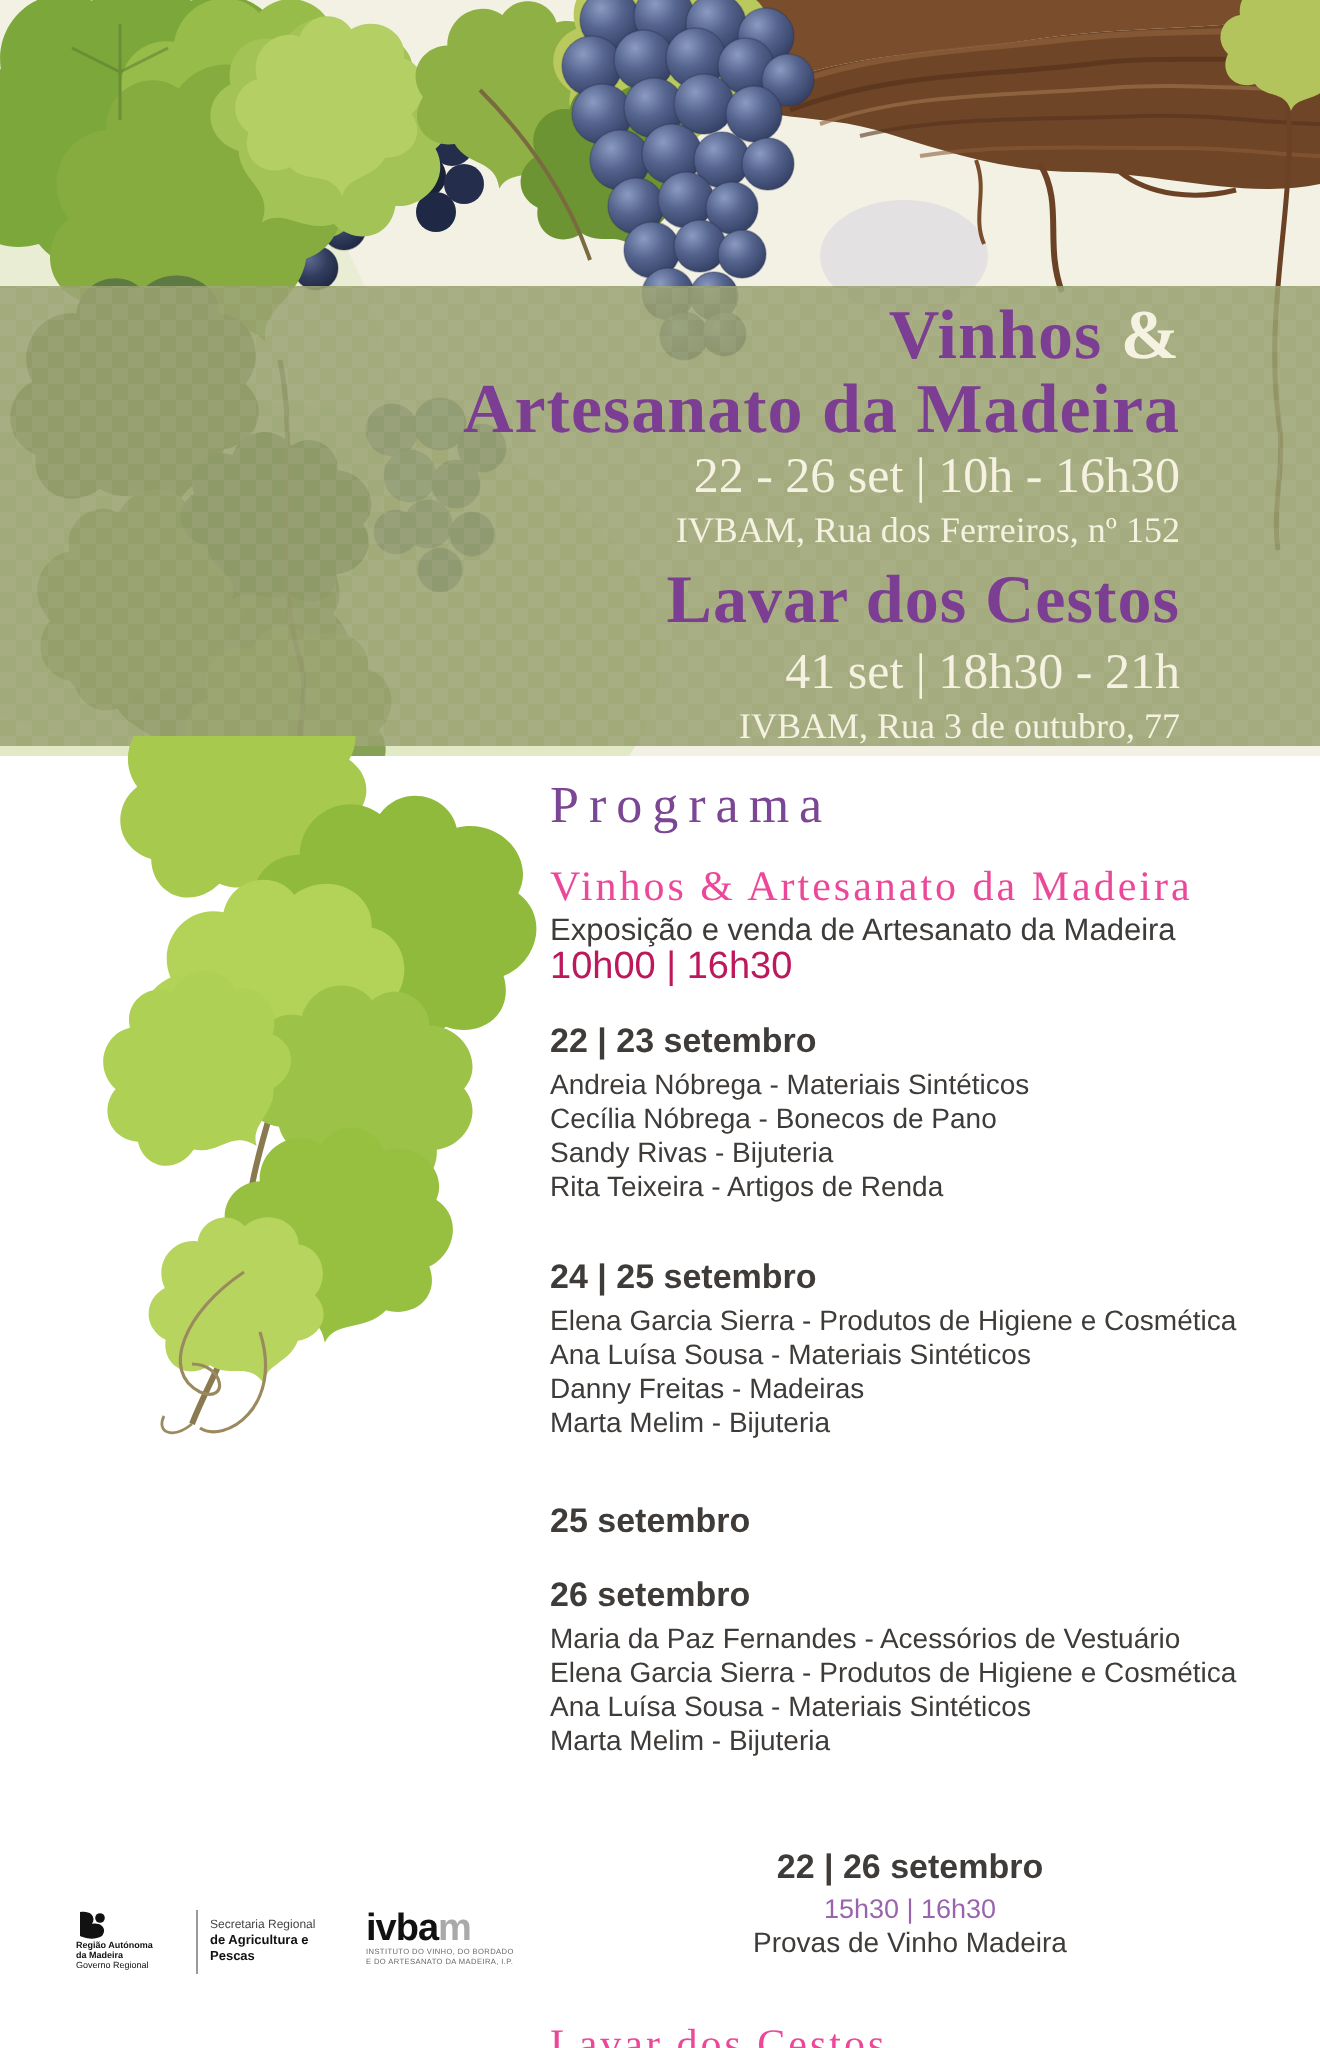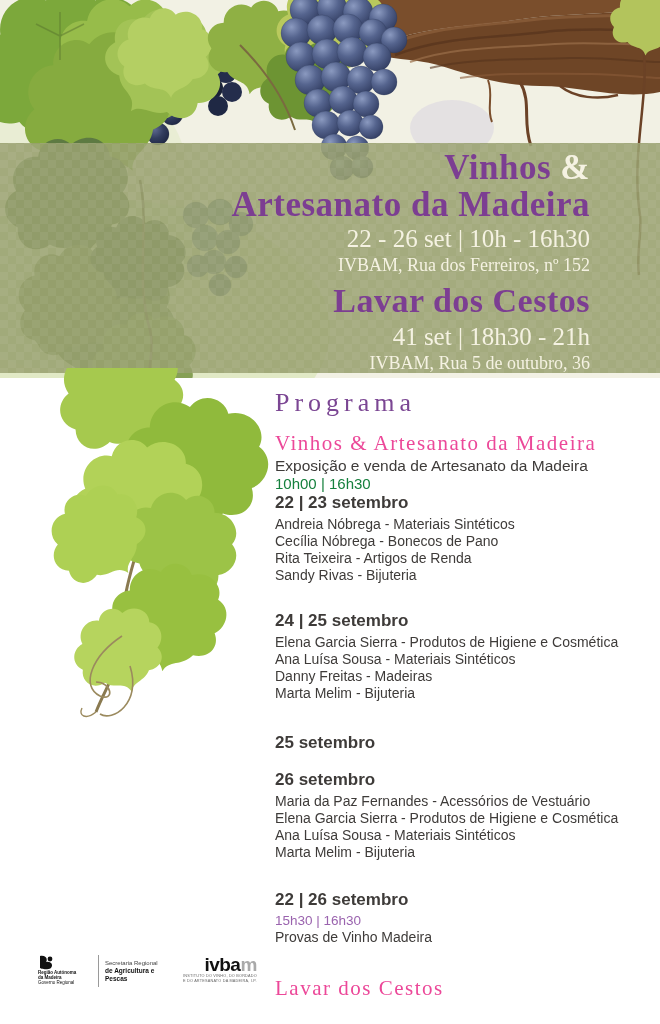--- a/index.html
+++ b/index.html
@@ -27,37 +27,37 @@
   .program{position:absolute;left:275px;top:388px;width:360px;color:#3e3b39;}
   .prog-head{
     font-family:"Liberation Serif",serif;font-size:26px;letter-spacing:5px;
     color:#7b4693;margin:0 0 13px 0;font-weight:400;
   }
   .sec-title{
     font-family:"Liberation Serif",serif;font-size:21px;letter-spacing:1.5px;
     color:#ec4899;font-weight:400;line-height:24px;
   }
   .sec-sub{font-size:15.5px;line-height:19px;margin-top:1px;}
-  .sec-time{font-size:15px;color:#15803d;line-height:17px;}
+  .sec-time{font-size:19px;color:#be185d;line-height:17px;margin-bottom:18px;}
   .day{font-size:17px;font-weight:700;line-height:21px;margin-bottom:3px;color:#3e3b39;}
   .item{font-size:14px;line-height:17px;color:#3e3b39;}
   .g-time{font-size:13.5px;color:#9a63ae;line-height:16px;}.mt26{margin-top:26px;}.mt30{margin-top:30px;}
-  .mt16{margin-top:16px;}.mt28{margin-top:28px;}
+  .mt16{margin-top:16px;}.mt28{margin-top:44px;text-align:center;}
   .sec2{margin-top:30px;}
   
   .footer{position:absolute;left:38px;top:953px;display:flex;align-items:flex-start;height:42px;}
   .lg1{width:58px;display:flex;flex-direction:column;align-items:flex-start;padding-top:2px;}
   .lg1 .tiny{font-size:4.5px;line-height:5px;color:#111;}
   .lg1 .tiny.b{font-weight:700;}
   .lg-div{width:1px;background:#9a9a9a;height:32px;margin:2px 6px 0 2px;}
   .lg2{padding-top:7px;width:66px;}
   .lg2 .l1{font-size:6px;color:#444;line-height:7px;}
   .lg2 .l2{font-size:6.5px;font-weight:700;color:#111;line-height:8px;}
   .lg3{padding-top:2px;margin-left:12px;}
-  .ivbam{font-size:19px;font-weight:700;letter-spacing:-.5px;color:#111;line-height:19px;font-family:"Liberation Sans",sans-serif;text-align:right;}
+  .ivbam{font-size:19px;font-weight:700;letter-spacing:-.5px;color:#111;line-height:19px;font-family:"Liberation Sans",sans-serif;}
   .ivbam .m{color:#a9a9a9;}
   .lg3 .tiny{font-size:3.8px;line-height:4.6px;color:#666;letter-spacing:.2px;}
 </style>
 </head>
 <body>
 
 <div class="poster">
 
   <svg class="photo" viewBox="0 0 660 378" aria-hidden="true">
     <defs>
@@ -196,21 +196,21 @@
     </g>
   </svg>
 
   <div class="band-text">
     <div class="bt-title1"><span class="t-purple">Vinhos</span> <span class="t-cream">&amp;</span></div>
     <div class="bt-title2 t-purple">Artesanato da Madeira</div>
     <div class="bt-date t-cream">22 - 26 set | 10h - 16h30</div>
     <div class="bt-venue t-cream">IVBAM, Rua dos Ferreiros, nº 152</div>
     <div class="bt-sub t-purple">Lavar dos Cestos</div>
     <div class="bt-date t-cream">41 set | 18h30 - 21h</div>
-    <div class="bt-venue t-cream">IVBAM, Rua 5 de outubro, 36</div>
+    <div class="bt-venue t-cream">IVBAM, Rua 3 de outubro, 77</div>
   </div>
 
   <svg class="vine" viewBox="0 0 300 360" aria-hidden="true">
     <defs></defs>
     <path d="M150,0 C160,40 132,80 142,130 C150,170 120,210 124,258 C126,290 106,318 96,344" stroke="#8a7a50" stroke-width="3" fill="none"></path>
     <path d="M150,40 C190,60 215,90 230,120" stroke="#97875a" stroke-width="2" fill="none"></path>
     <use href="#leafP" transform="translate(28,-5) rotate(-28) scale(1.35)" fill="#a6c94e"></use>
     <use href="#leafP" transform="translate(135,5) rotate(10) scale(1.5)" fill="#90ba3c"></use>
     <use href="#leafP" transform="translate(52,80) rotate(-14) scale(1.4)" fill="#b2d258"></use>
     <use href="#leafP" transform="translate(150,95) rotate(24) scale(1.2)" fill="#9cc347"></use>
@@ -227,22 +227,22 @@
 
     <div>
       <div class="sec-title">Vinhos &amp; Artesanato da Madeira</div>
       <div class="sec-sub">Exposição e venda de Artesanato da Madeira</div>
       <div class="sec-time">10h00 | 16h30</div>
 
       <div>
         <div class="day">22 | 23 setembro</div>
         <div class="item">Andreia Nóbrega - Materiais Sintéticos</div>
         <div class="item">Cecília Nóbrega - Bonecos de Pano</div>
+        <div class="item">Sandy Rivas - Bijuteria</div>
         <div class="item">Rita Teixeira - Artigos de Renda</div>
-        <div class="item">Sandy Rivas - Bijuteria</div>
       </div>
 
       <div class="mt26">
         <div class="day">24 | 25 setembro</div>
         <div class="item">Elena Garcia Sierra - Produtos de Higiene e Cosmética</div>
         <div class="item">Ana Luísa Sousa - Materiais Sintéticos</div>
         <div class="item">Danny Freitas - Madeiras</div>
         <div class="item">Marta Melim - Bijuteria</div>
       </div>
 

